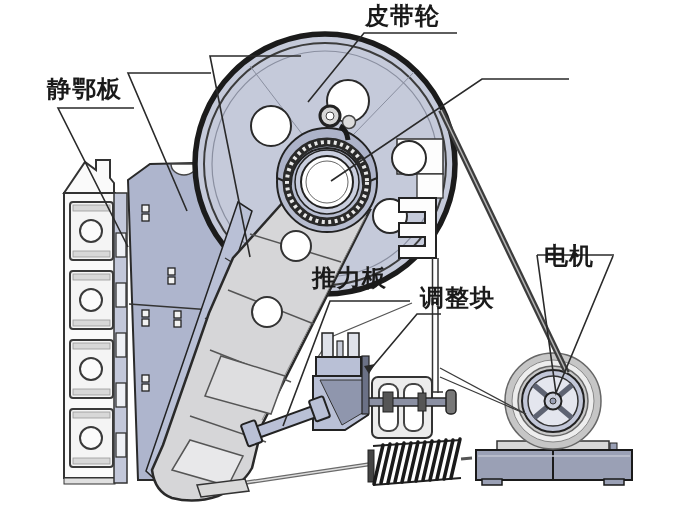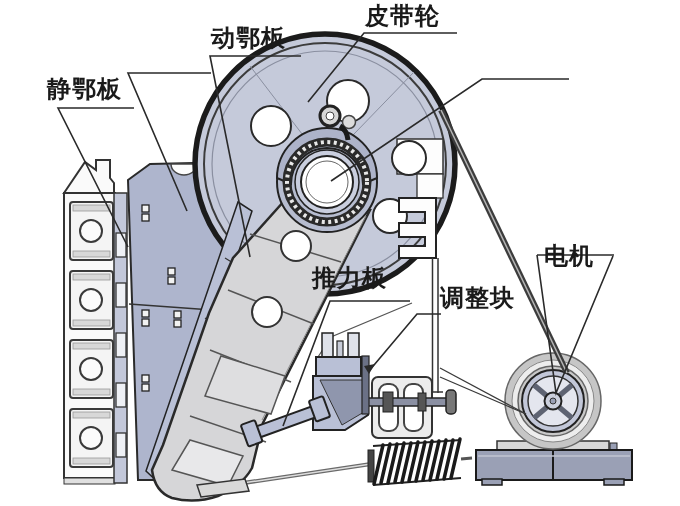--- a/index.html
+++ b/index.html
@@ -224,19 +224,18 @@
     <polyline points="537,255 614,255"></polyline>
     <polyline points="537,255 556,393 613,256"></polyline>
     <polyline points="410,301 330,301 283,426"></polyline>
     <polyline points="441,314 417,314 369,371"></polyline>
   </g>
   <polygon points="364,366 375,364 369,374" fill="#2a2a2a"></polygon>
 
 </svg>
 
 <div class="lbl" style="left:47px;top:76px">静鄂板</div>
-<div class="lbl" style="left:211px;top:25px">动鄂板</div>
 <div class="lbl" style="left:365px;top:3px">皮带轮</div>
 <div class="lbl" style="left:544px;top:243px">电机</div>
 <div class="lbl" style="left:312px;top:265px">推力板</div>
-<div class="lbl" style="left:440px;top:285px">调整块</div>
+<div class="lbl" style="left:420px;top:285px">调整块</div>
 
 </div>
 
 </body></html>

